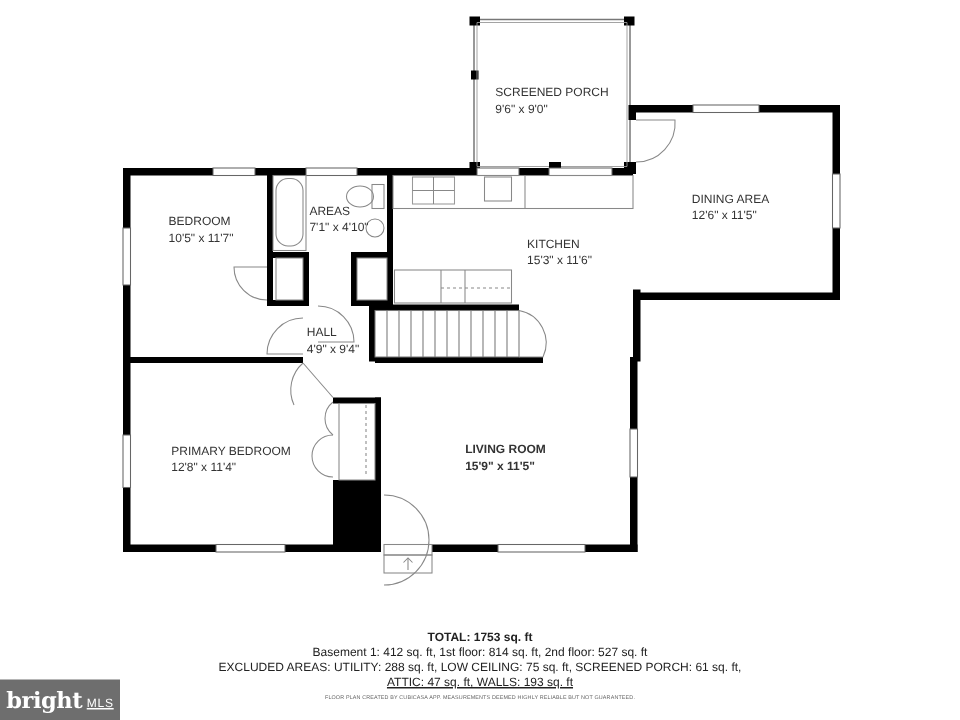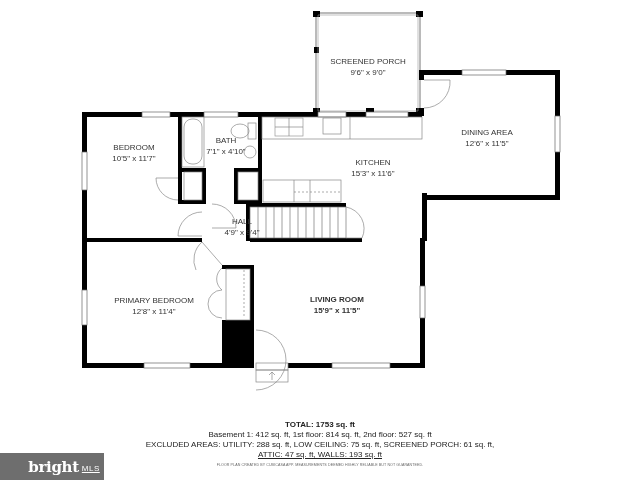--- a/index.html
+++ b/index.html
@@ -1,26 +1,26 @@
 <!DOCTYPE html>
 <html><head>
 <meta charset="utf-8">
 <style>
   html, body { margin: 0; padding: 0; background: #ffffff; }
   body { width: 640px; height: 480px; position: relative; overflow: hidden; font-family: "Liberation Sans", sans-serif; }
   #plan { position: absolute; left: 0; top: 0; width: 640px; height: 480px; }
-  .room-label { position: absolute; text-align: center; color: #333333; font-size: 8px; line-height: 11px; white-space: nowrap; transform: translateX(-50%); }
+  .room-label { position: absolute; text-align: left; color: #333333; font-size: 8px; line-height: 11px; white-space: nowrap; transform: translateX(-50%); }
   .room-label .dim { display: block; }
   .footer { position: absolute; left: 0; width: 640px; text-align: center; color: #222222; white-space: nowrap; }
   #total { top: 420px; font-size: 8px; font-weight: bold; }
   #line1 { top: 430px; font-size: 8px; }
   #line2 { top: 440px; font-size: 8px; }
   #line3 { top: 450px; font-size: 8px; text-decoration: underline; }
   #disclaimer { top: 463px; font-size: 3.6px; color: #666666; letter-spacing: 0.1px; }
-  .logo { position: absolute; left: 0; top: 453px; width: 80px; height: 27px; background: #6e6e6e; color: #ffffff; display: flex; align-items: center; justify-content: center; padding-left: 24px; }
+  .logo { position: absolute; left: 0; top: 453px; width: 80px; height: 27px; background: #6e6e6e; color: #ffffff; display: flex; align-items: center; justify-content: center; }
   .logo .brand { font-family: "DejaVu Serif", serif; font-size: 15px; font-weight: bold; letter-spacing: -0.3px; }
   .logo .mls { font-size: 8px; margin-left: 3px; margin-top: 3px; letter-spacing: 0.5px; text-decoration: underline; }
 </style>
 </head>
 <body>
 
 <svg id="plan" width="640" height="480" viewBox="0 0 640 480" xmlns="http://www.w3.org/2000/svg">
 
   <g fill="none">
     <rect x="316" y="13" width="104" height="100" stroke="#777" stroke-width="1"></rect>
@@ -167,32 +167,32 @@
 
 <div class="room-label" style="left:368px; top:56px;">
   <span>SCREENED PORCH</span>
   <span class="dim">9'6" x 9'0"</span>
 </div>
 <div class="room-label" style="left:134px; top:142px;">
   <span>BEDROOM</span>
   <span class="dim">10'5" x 11'7"</span>
 </div>
 <div class="room-label" style="left:226px; top:135px;">
-  <span>BATH</span>
+  <span>AREAS</span>
   <span class="dim">7'1" x 4'10"</span>
 </div>
 <div class="room-label" style="left:373px; top:157px;">
   <span>KITCHEN</span>
   <span class="dim">15'3" x 11'6"</span>
 </div>
 <div class="room-label" style="left:487px; top:127px;">
   <span>DINING AREA</span>
   <span class="dim">12'6" x 11'5"</span>
 </div>
-<div class="room-label" style="left:242px; top:216px;">
+<div class="room-label" style="left:222px; top:216px;">
   <span>HALL</span>
   <span class="dim">4'9" x 9'4"</span>
 </div>
 <div class="room-label" style="left:154px; top:295px;">
   <span>PRIMARY BEDROOM</span>
   <span class="dim">12'8" x 11'4"</span>
 </div>
 <div class="room-label" style="left:337px; top:294px;font-weight:bold;">
   <span>LIVING ROOM</span>
   <span class="dim">15'9" x 11'5"</span>

